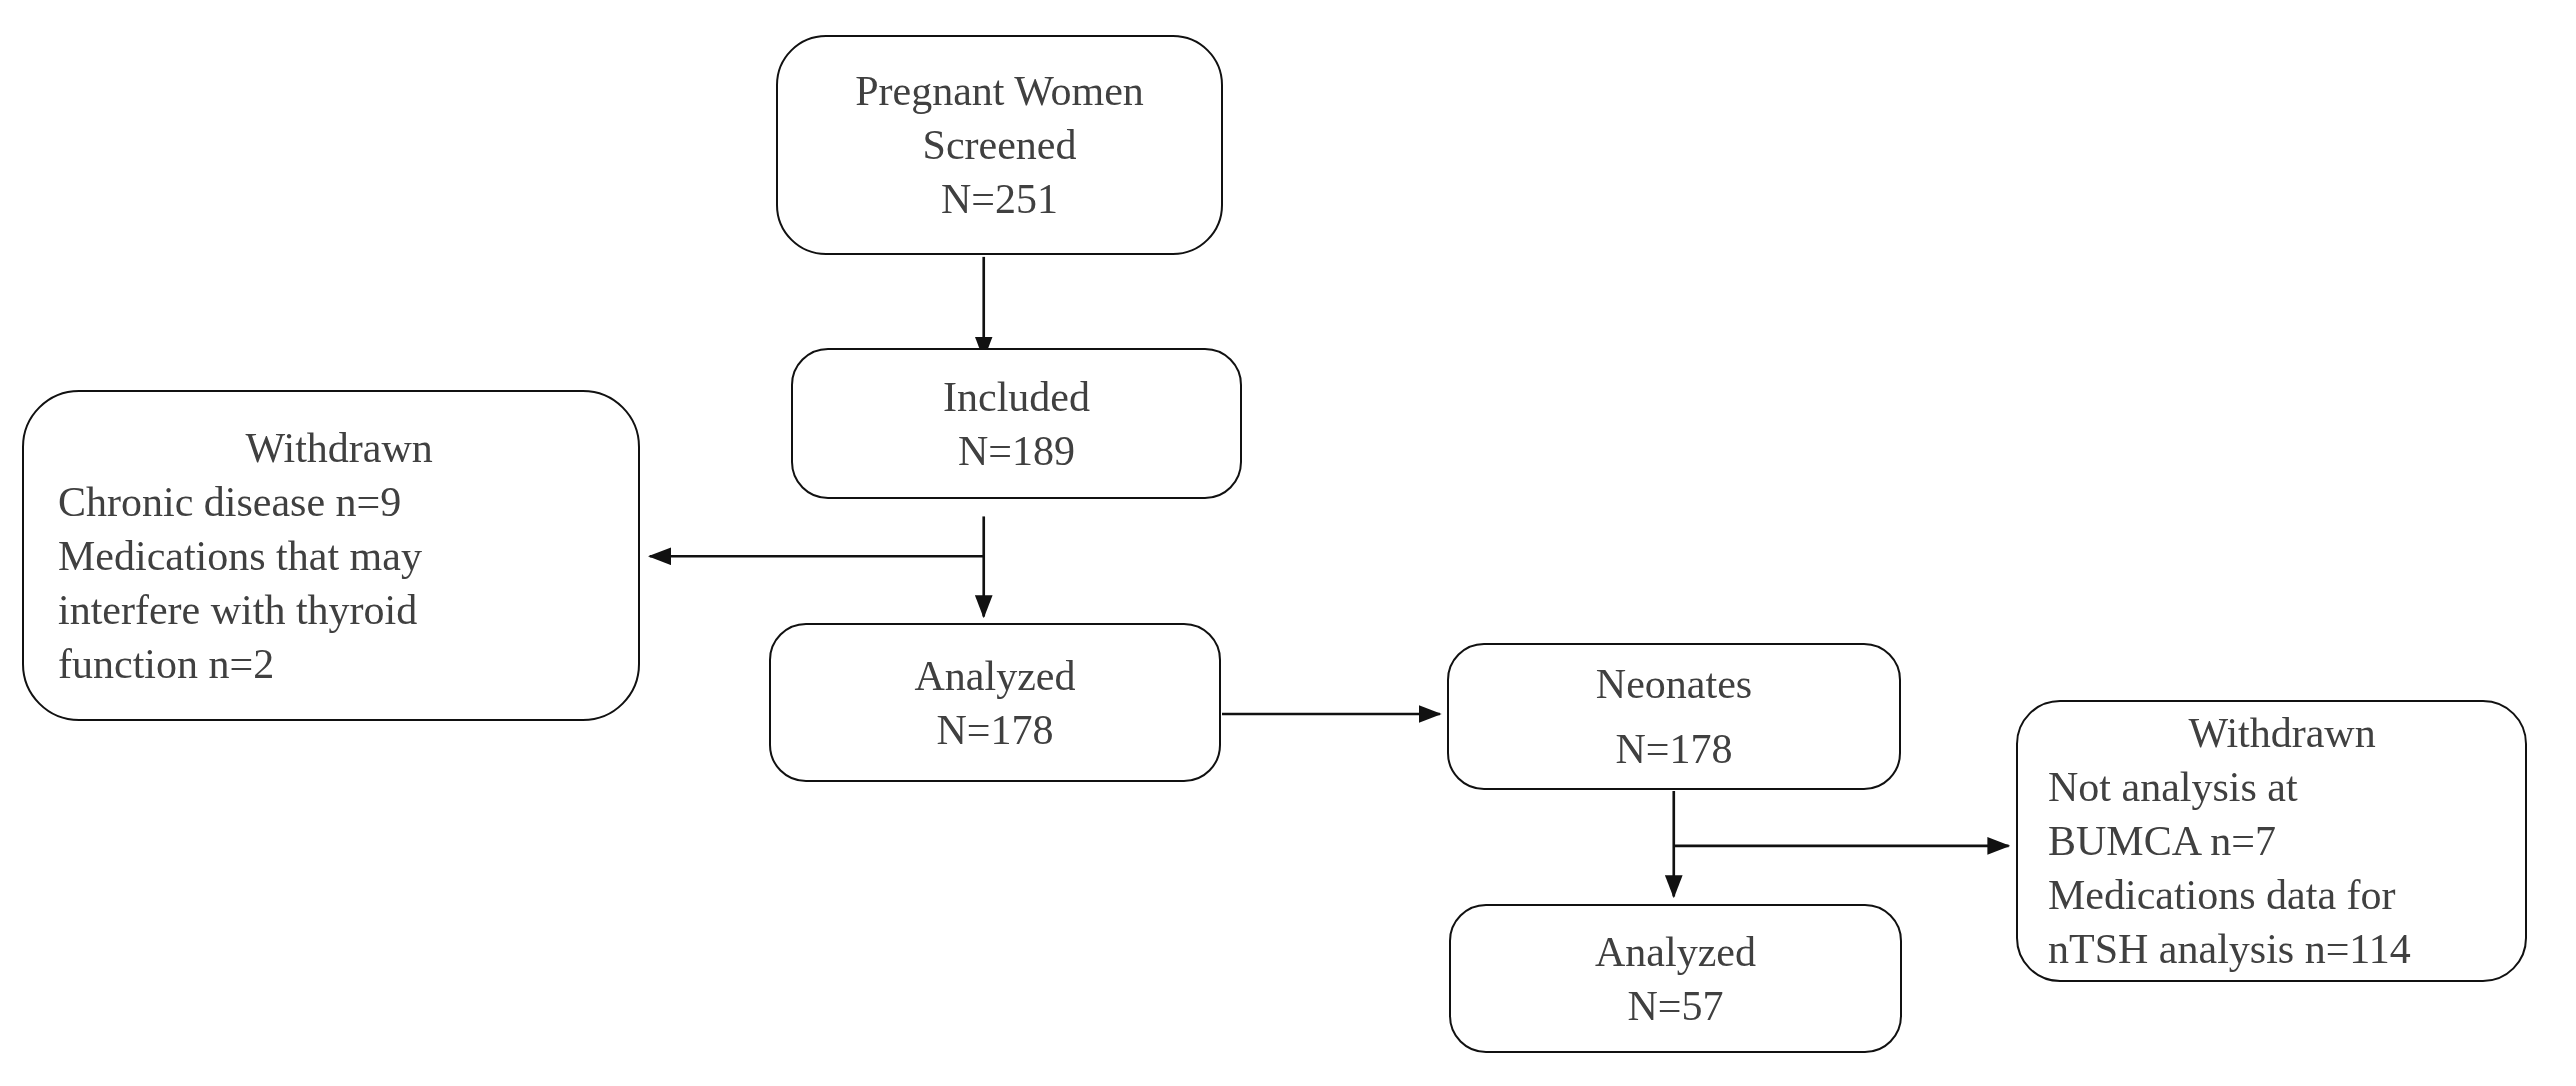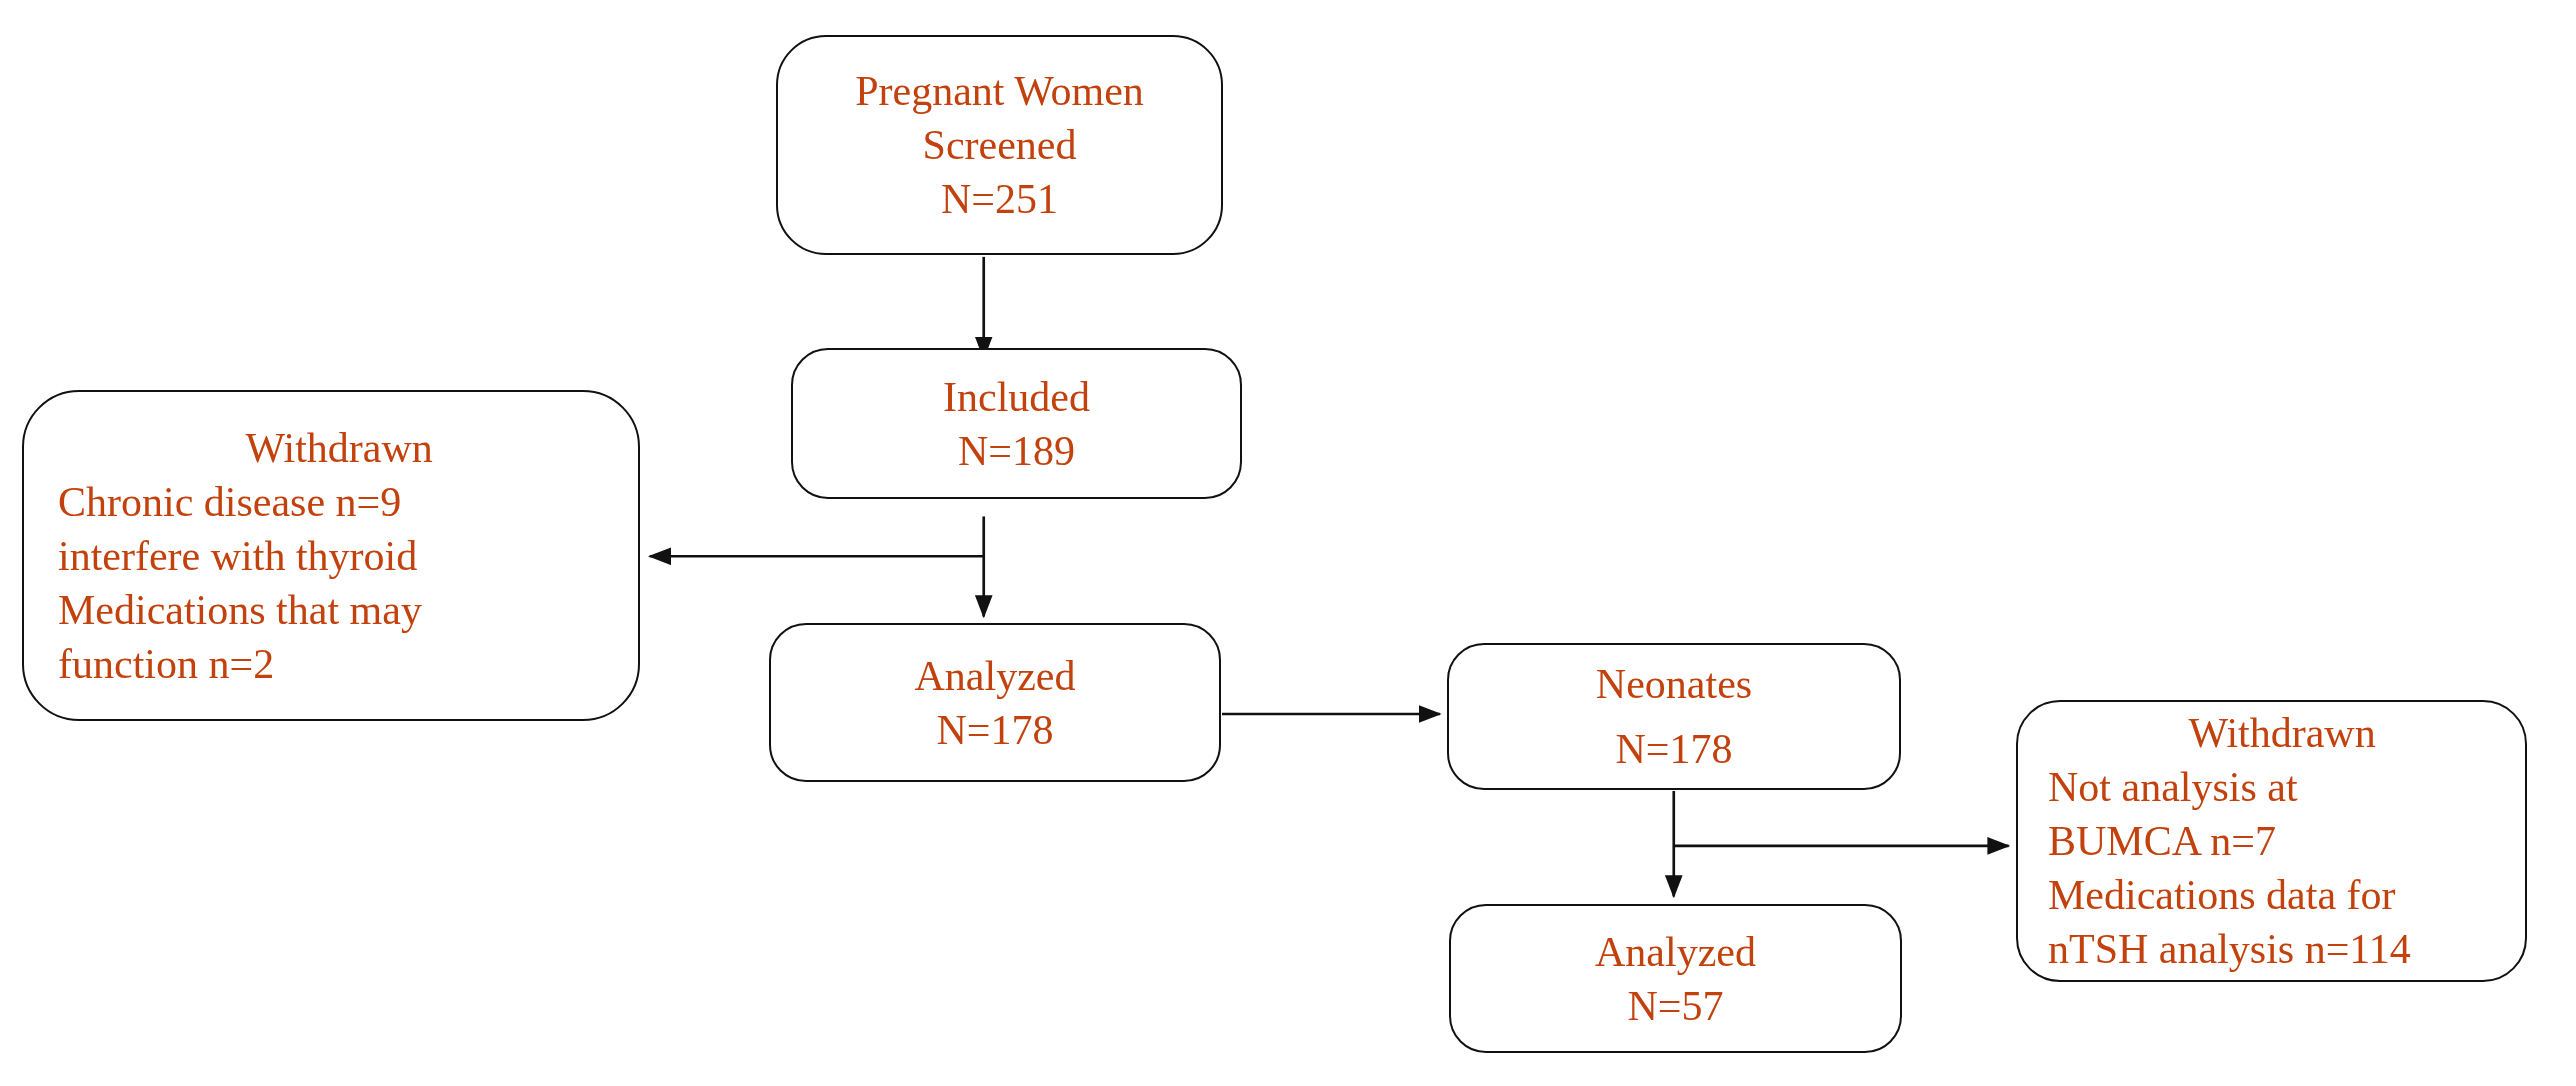--- a/index.html
+++ b/index.html
@@ -1,21 +1,21 @@
 <!DOCTYPE html>
 <html style="font-size:14px"><head>
 <meta charset="utf-8">
 <style>
   html,body{margin:0;padding:0;background:#ffffff;}
   .canvas{
     position:relative;
     width:2576px;height:1086px;
     background:#ffffff;
     font-family:"Liberation Serif","DejaVu Serif",serif;
-    color:#c2410c;
+    color:#404040;
     overflow:hidden;
   }
   .connectors{position:absolute;left:0;top:0;width:100%;height:100%;}
   .node{
     position:absolute;
     box-sizing:border-box;
     border:2.7px solid #111111;
     background:#ffffff;
     display:flex;flex-direction:column;justify-content:center;
     font-size:42px;line-height:54px;
@@ -65,22 +65,22 @@
   </div>
 
   <div class="node n-included">
     <span>Included</span>
     <span>N=189</span>
   </div>
 
   <div class="node n-withdrawn-left">
     <span class="head">Withdrawn</span>
     <span>Chronic disease n=9</span>
+    <span>Medications that may</span>
     <span>interfere with thyroid</span>
-    <span>Medications that may</span>
     <span>function n=2</span>
   </div>
 
   <div class="node n-analyzed">
     <span>Analyzed</span>
     <span>N=178</span>
   </div>
 
   <div class="node n-neonates">
     <span>Neonates</span>

